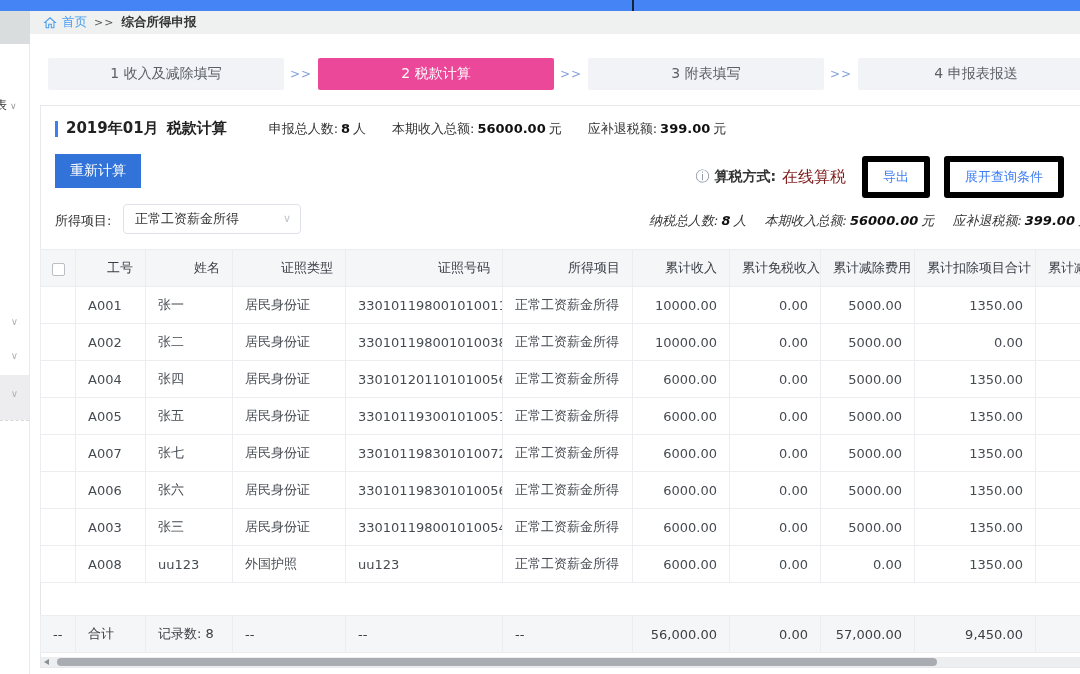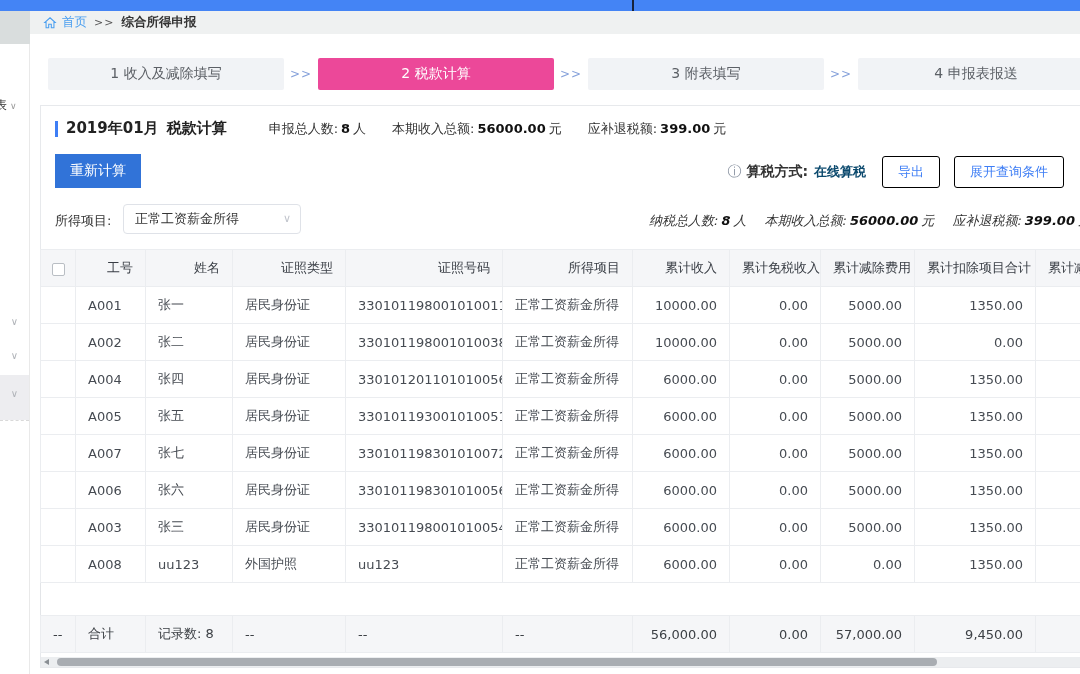--- a/index.html
+++ b/index.html
@@ -49,22 +49,22 @@
   .title-text { font-size:15px; font-weight:bold; color:#222; margin-right:42px; }
   .stat { font-size:13px; color:#333; margin-right:26px; }
   .stat b { color:#111; margin:0 3px; }
 
   .toolbar-row { position:absolute; left:0; right:0; top:48px; height:34px; }
   .btn-primary { position:absolute; left:14px; top:0; background:#3173d8; color:#fff; border:none;
     border-radius:0; font-size:14px; padding:8px 15px; font-family:inherit; cursor:pointer; }
   .toolbar-right { position:absolute; right:33px; top:2px; display:flex; align-items:center; white-space:nowrap; }
   .info-icon { color:#8c95a3; font-size:14px; margin-right:5px; }
   .taxmode-label { font-size:14px; font-weight:bold; color:#333; margin-right:6px; }
-  .taxmode-value { font-size:13px; color:#0c4a6e; margin-right:16px;font-weight:bold; }
-  .btn-outline { background:#fff; border:1px solid #000000; color:#3e7ef5; border-radius:3px;
+  .taxmode-value { font-size:16px; color:#7f1d1d; margin-right:16px; }
+  .btn-outline { background:#fff; border:6px solid #000000; color:#3e7ef5; border-radius:3px;
     font-size:13px; padding:6px 15px; font-family:inherit; cursor:pointer; margin-left:14px; }
 
   .filter-row { position:absolute; left:0; right:0; top:98px; height:32px; }
   .filter-label { position:absolute; left:14px; top:8px; font-size:13px; color:#333; }
   .select-box { position:absolute; left:82px; top:0; width:178px; height:30px; border:1px solid #dfe2e8;
     border-radius:4px; background:#fff; display:flex; align-items:center; padding-left:11px; cursor:pointer; }
   .select-text { font-size:13px; color:#333; }
   .select-chev { position:absolute; right:9px; top:7px; color:#c0c4cc; font-size:11px; }
   .taxpayer-stats { position:absolute; left:608px; top:8px; white-space:nowrap; font-size:13px; color:#333; }
   .taxpayer-stats .stat { margin-right:14px;font-style:italic; }

